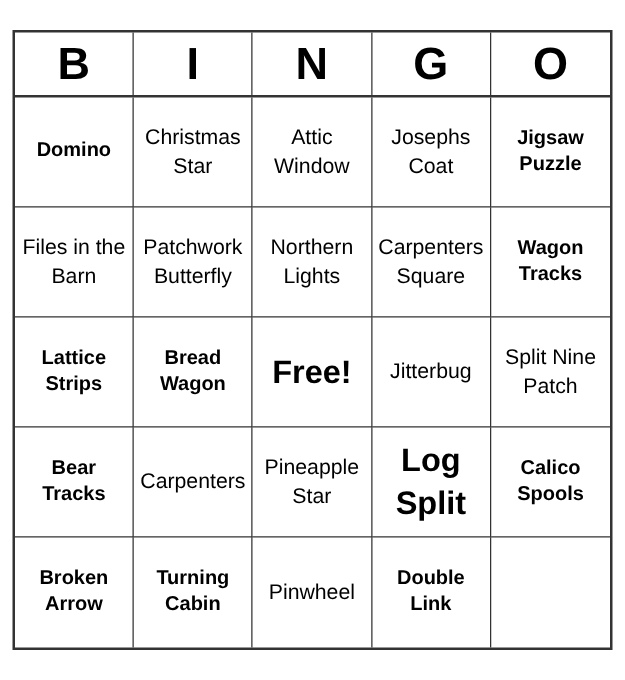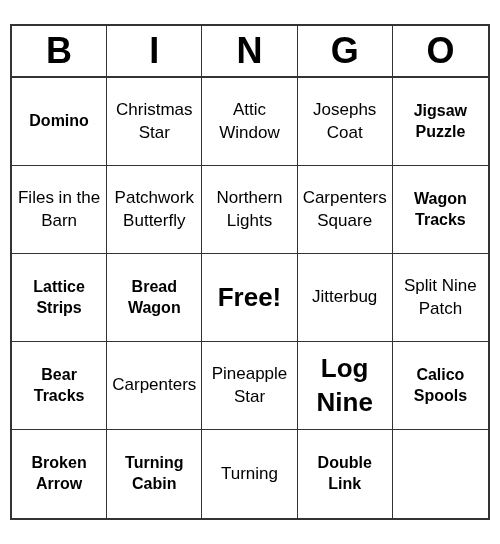--- a/index.html
+++ b/index.html
@@ -129,31 +129,31 @@
       <div class="bingo-cell">
         <span class="cell-text large">Bear Tracks</span>
       </div>
       <div class="bingo-cell">
         <span class="cell-text small">Carpenters</span>
       </div>
       <div class="bingo-cell">
         <span class="cell-text small">Pineapple Star</span>
       </div>
       <div class="bingo-cell">
-        <span class="cell-text xlarge">Log Nine</span>
+        <span class="cell-text xlarge">Log Split</span>
       </div>
       <div class="bingo-cell">
         <span class="cell-text large">Calico Spools</span>
       </div>
       <div class="bingo-cell">
         <span class="cell-text large">Broken Arrow</span>
       </div>
       <div class="bingo-cell">
         <span class="cell-text large">Turning Cabin</span>
       </div>
       <div class="bingo-cell">
-        <span class="cell-text">Turning</span>
+        <span class="cell-text">Pinwheel</span>
       </div>
       <div class="bingo-cell">
         <span class="cell-text large">Double Link</span>
       </div>
     </div>
 </div>
 
 </body></html>

